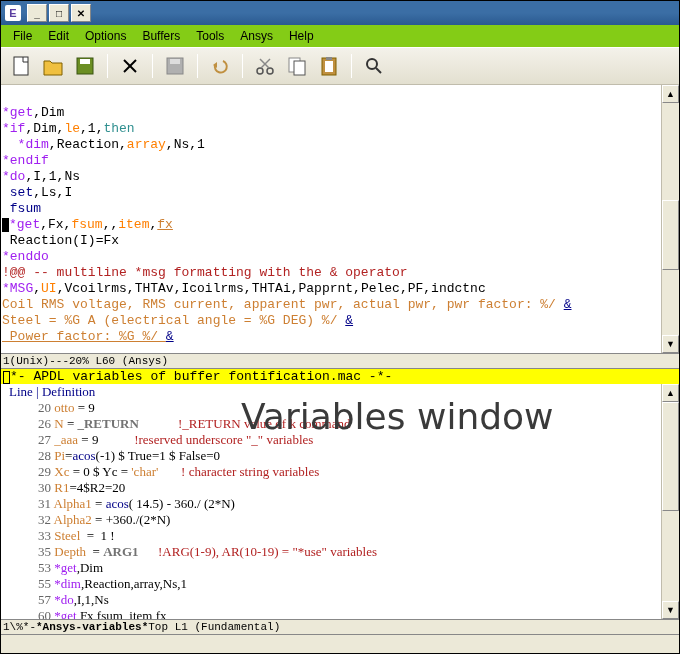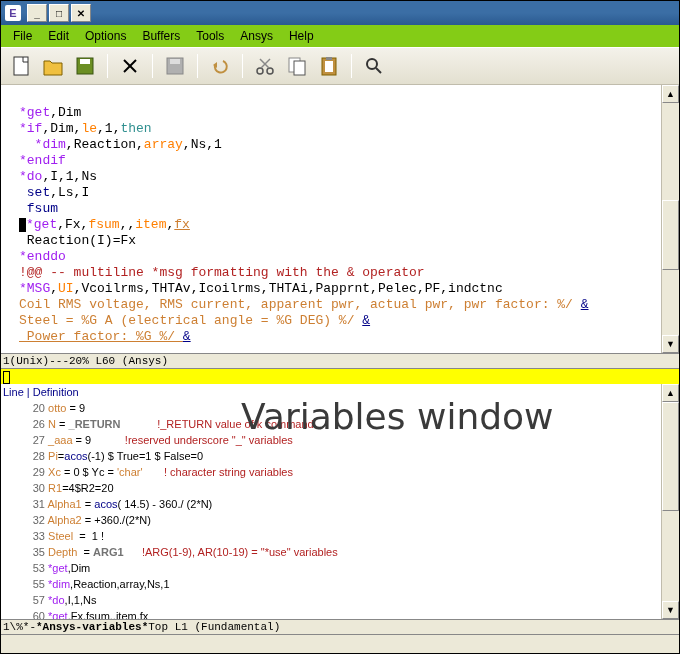--- a/index.html
+++ b/index.html
@@ -65,21 +65,21 @@
     position: relative;
     background: #fff;
     height: 268px;
     display: flex;
   }
   .editor {
     flex: 1;
     font-family: "Courier New", monospace;
     font-size: 13px;
     line-height: 16px;
-    padding: 4px 18px;
+    padding: 4px 1px;
     white-space: pre;
     overflow: hidden;
   }
   .cursor {
     display: inline-block;
     width: 7px; height: 14px;
     background: #000;
     vertical-align: text-bottom;
   }
   .scrollbar-v {
@@ -123,24 +123,24 @@
     border:1px solid #000; vertical-align: text-bottom;
   }
   .vars-area {
     background: #fff;
     height: 235px;
     display: flex;
     position: relative;
   }
   .vars {
     flex: 1;
-    font-family: Liberation Sans, sans-serif;
-    font-size: 11px;
+    font-family: Liberation Serif, serif;
+    font-size: 13px;
     line-height: 16px;
-    padding: 0 2px;
+    padding: 0 8px;
     white-space: pre;
     overflow: hidden;
   }
   .watermark {
     position: absolute;
     top: 12px; left: 240px;
     font-family: "DejaVu Sans", "Segoe UI", sans-serif;
     font-size: 36px;
     color: #3a3a3a;
     pointer-events: none;
@@ -276,21 +276,21 @@
     <div class="sb-btn">▼</div>
   </div>
 </div>
 
 <div class="modeline">
   <span>1(Unix)---  </span>
   <span>   20% L60    (Ansys)</span>
 </div>
 
 <div class="highlight-banner">
-  <span class="cursor2"></span>
+  <span class="cursor2"></span><span>*- APDL variables of buffer fontification.mac -*-</span>
 </div>
 
 <div class="vars-area">
   <div class="vars" id="vars-content"><span class="navy">Line | Definition</span>
 <span class="ln">20</span> <span class="brown">otto</span> = 9
 <span class="ln">26</span> <span class="brown">N</span> = <span class="darkred">_RETURN</span><span class="red">            !_RETURN value of k command</span>
 <span class="ln">27</span> <span class="brown">_aaa</span> = 9           <span class="red">!reserved underscore "_" variables</span>
 <span class="ln">28</span> <span class="brown">Pi</span>=<span class="navy">acos</span>(-1) $ True=1 $ False=0
 <span class="ln">29</span> <span class="brown">Xc</span> = 0 $ Yc = <span class="brown">'char'</span><span class="red">       ! character string variables</span>
 <span class="ln">30</span> <span class="brown">R1</span>=4$R2=20

